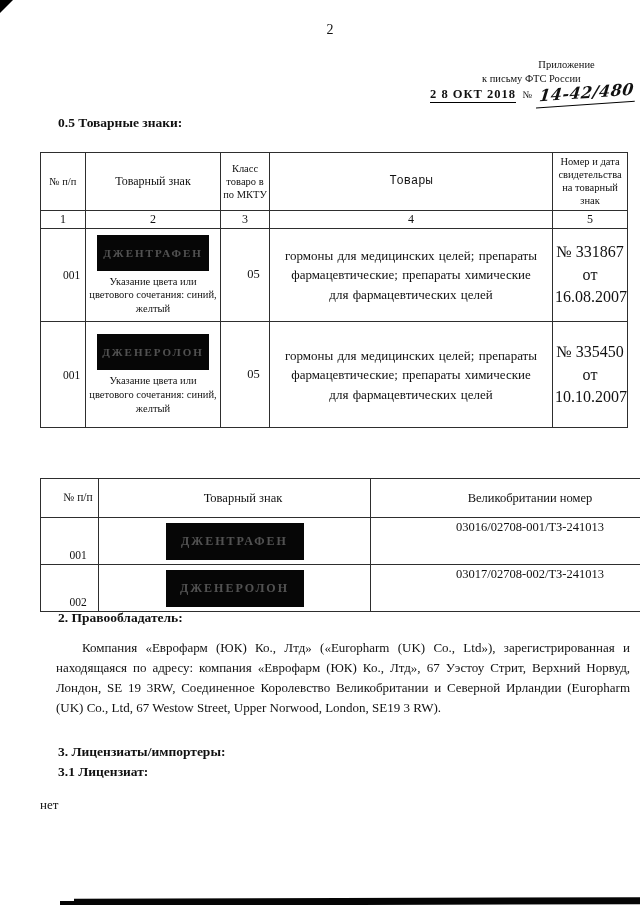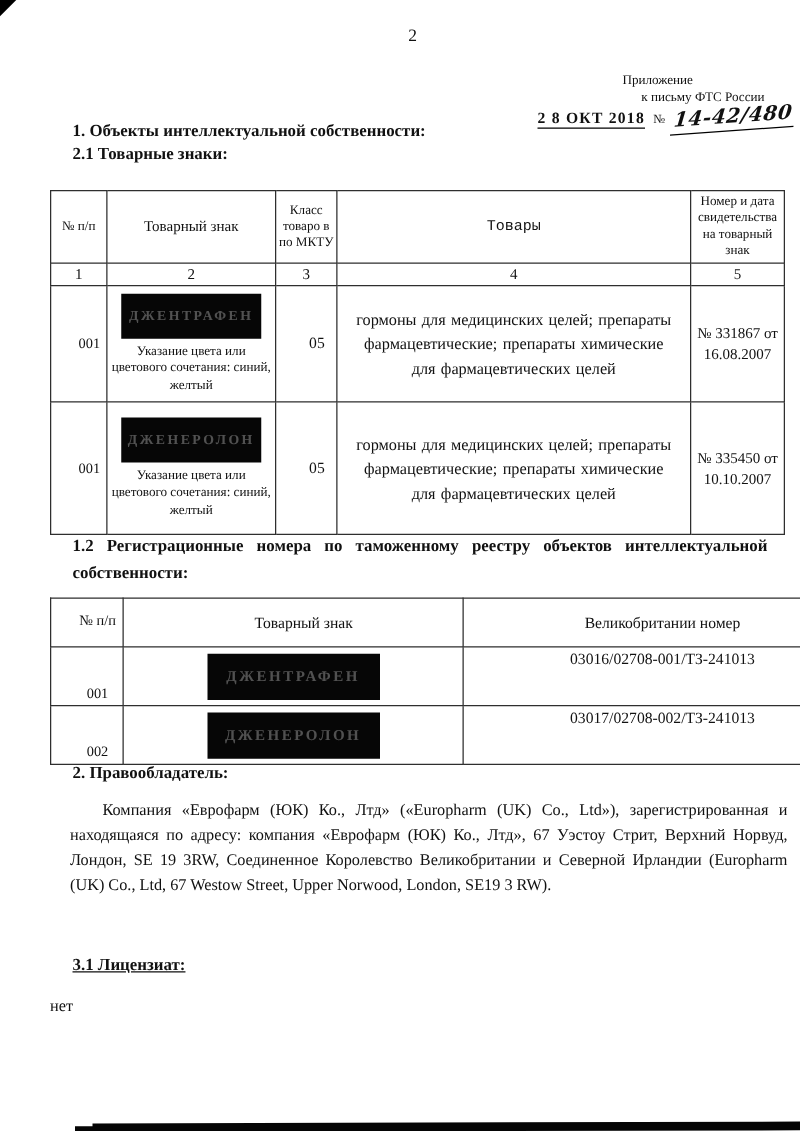--- a/index.html
+++ b/index.html
@@ -12,22 +12,22 @@
   .corner-artifact{position:absolute;top:0;left:0;width:0;height:0;
     border-top:13px solid #000;border-right:13px solid transparent;}
   .bottom-artifact{position:absolute;bottom:0;left:74px;right:0;height:7px;
     background:#050505;transform:skewY(-0.15deg);}
   .bottom-artifact2{position:absolute;bottom:0;left:60px;width:30px;height:4px;background:#050505;}
 
   .page-number{position:absolute;top:22px;left:0;width:660px;text-align:center;font-size:14px;}
 
   
   .stamp{position:absolute;top:58px;left:430px;width:205px;font-size:10.5px;line-height:1.3;}
-  .stamp .l1{margin-left:68px;}
-  .stamp .l2{margin-left:83px;}
+  .stamp .l1{margin-left:68px;text-align:center;}
+  .stamp .l2{margin-left:52px;}
   .stamp-row{position:relative;margin-top:-2px;white-space:nowrap;}
   .date-stamp{font-weight:bold;font-size:12.5px;letter-spacing:1px;border-bottom:1.2px solid #000;padding-bottom:1px;}
   .num-label{font-size:10px;margin-left:4px;}
   .hand{display:inline-block;font-family:"DejaVu Serif",serif;font-style:italic;font-weight:600;
     font-size:16px;letter-spacing:0.5px;transform:rotate(-4deg) skewX(-10deg);
     border-bottom:1.2px solid #000;padding:0 2px 0 2px;margin-left:2px;}
 
   .h-bold{position:absolute;left:58px;font-weight:bold;font-size:13.5px;white-space:nowrap;}
   .h-justify{position:absolute;left:58px;width:556px;font-weight:bold;font-size:13.5px;
     text-align:justify;line-height:1.55;white-space:normal;}
@@ -48,21 +48,21 @@
   .tbl1 .c5{width:72px;}
   .rownum{font-size:11.5px;}
   .markcell{padding:4px 2px 6px 2px;}
   .markbox{width:112px;height:36px;margin:2px auto 4px auto;background:#060606;
     display:flex;align-items:center;justify-content:center;
     color:rgba(255,255,255,0.30);font-weight:bold;font-size:11px;letter-spacing:2px;
     filter:blur(0.4px);white-space:nowrap;}
   .marknote{font-size:10.5px;line-height:1.3;}
   .classnum{font-size:12.5px;}
   .goods{font-size:13px;text-align:justify;padding:4px 10px;line-height:1.5;word-spacing:1px;}
-  .cert{font-size:12px;line-height:1.4;padding:2px 2px;}
+  .cert{font-size:16px;line-height:1.4;padding:2px 2px;}
 
   .tbl2{position:absolute;left:40px;top:478px;width:572px;}
   .tbl2 .hdr td{text-align:center;font-size:12.5px;height:36px;line-height:1.15;}
   .tbl2 .hdr .c1{font-size:11.5px;}
   .tbl2 .c1{width:38px;}
   .tbl2 .c2{width:252px;}
   .tbl2 .c3{width:282px;}
   .tbl2 .numcell{vertical-align:bottom;text-align:center;font-size:11.5px;padding-bottom:3px;}
   .tbl2 .markcell2{text-align:center;padding:3px 0;}
   .markbox2{width:138px;height:37px;margin:1px auto;background:#060606;
@@ -87,22 +87,21 @@
   <div class="stamp">
     <div class="l1">Приложение</div>
     <div class="l2">к письму ФТС России</div>
     <div class="stamp-row">
       <span class="date-stamp">2 8 ОКТ 2018</span>
       <span class="num-label">№</span>
       <span class="hand">14-42/480</span>
     </div>
   </div>
 
-  <div class="h-bold" style="top:97px;">1. Объекты интеллектуальной собственности:</div>
-  <div class="h-bold" style="top:115px;">2.1 Товарные знаки:</div>
+  <div class="h-bold" style="top:115px;">0.5 Товарные знаки:</div>
 
   <table class="tbl1">
     <tbody>
         <tr class="hdr">
       <td class="c1">№ п/п</td>
       <td class="c2">Товарный знак</td>
       <td class="c3">Класс товаро в по МКТУ</td>
       <td class="c4">Товары</td>
       <td class="c5">Номер и дата свидетельства на товарный знак</td>
     </tr>
@@ -129,21 +128,20 @@
         <div class="markbox">ДЖЕНЕРОЛОН</div>
         <div class="marknote">Указание цвета или цветового сочетания: синий, желтый</div>
       </td>
       <td class="c3 classnum">05</td>
       <td class="c4 goods">гормоны для медицинских целей; препараты фармацевтические; препараты химические для фармацевтических целей</td>
       <td class="c5 cert">№ 335450 от 10.10.2007</td>
     </tr>
   </tbody>
     </table>
 
-  <div class="h-justify" style="top:427px;">1.2 Регистрационные номера по таможенному реестру объектов интеллектуальной собственности:</div>
 
   <table class="tbl2">
     <tbody>
         <tr class="hdr">
       <td class="c1">№ п/п</td>
       <td class="c2">Товарный знак</td>
       <td class="c3">Великобритании номер</td>
     </tr>
     <tr style="height:44px;">
       <td class="c1 numcell">001</td>
@@ -158,19 +156,20 @@
         <div class="markbox2">ДЖЕНЕРОЛОН</div>
       </td>
       <td class="c3 regcell">03017/02708-002/ТЗ-241013</td>
     </tr>
   </tbody>
     </table>
 
   <div class="h-bold" style="top:610px;">2. Правообладатель:</div>
   <div class="para" style="top:638px;">Компания «Еврофарм (ЮК) Ко., Лтд» («Europharm (UK) Co., Ltd»), зарегистрированная и находящаяся по адресу: компания «Еврофарм (ЮК) Ко., Лтд», 67 Уэстоу Стрит, Верхний Норвуд, Лондон, SE 19 3RW, Соединенное Королевство Великобритании и Северной Ирландии (Europharm (UK) Co., Ltd, 67 Westow Street, Upper Norwood, London, SE19 3 RW).</div>
 
-  <div class="h-bold" style="top:764px;text-decoration:underline;">3.1 Лицензиат:</div>
+  <div class="h-bold" style="top:744px;">3. Лицензиаты/импортеры:</div>
+  <div class="h-bold" style="top:764px;">3.1 Лицензиат:</div>
   <div class="plain" style="top:797px;">нет</div>
 
   <div class="bottom-artifact"></div>
   <div class="bottom-artifact2"></div>
 
 </div>
 
 </body></html>

